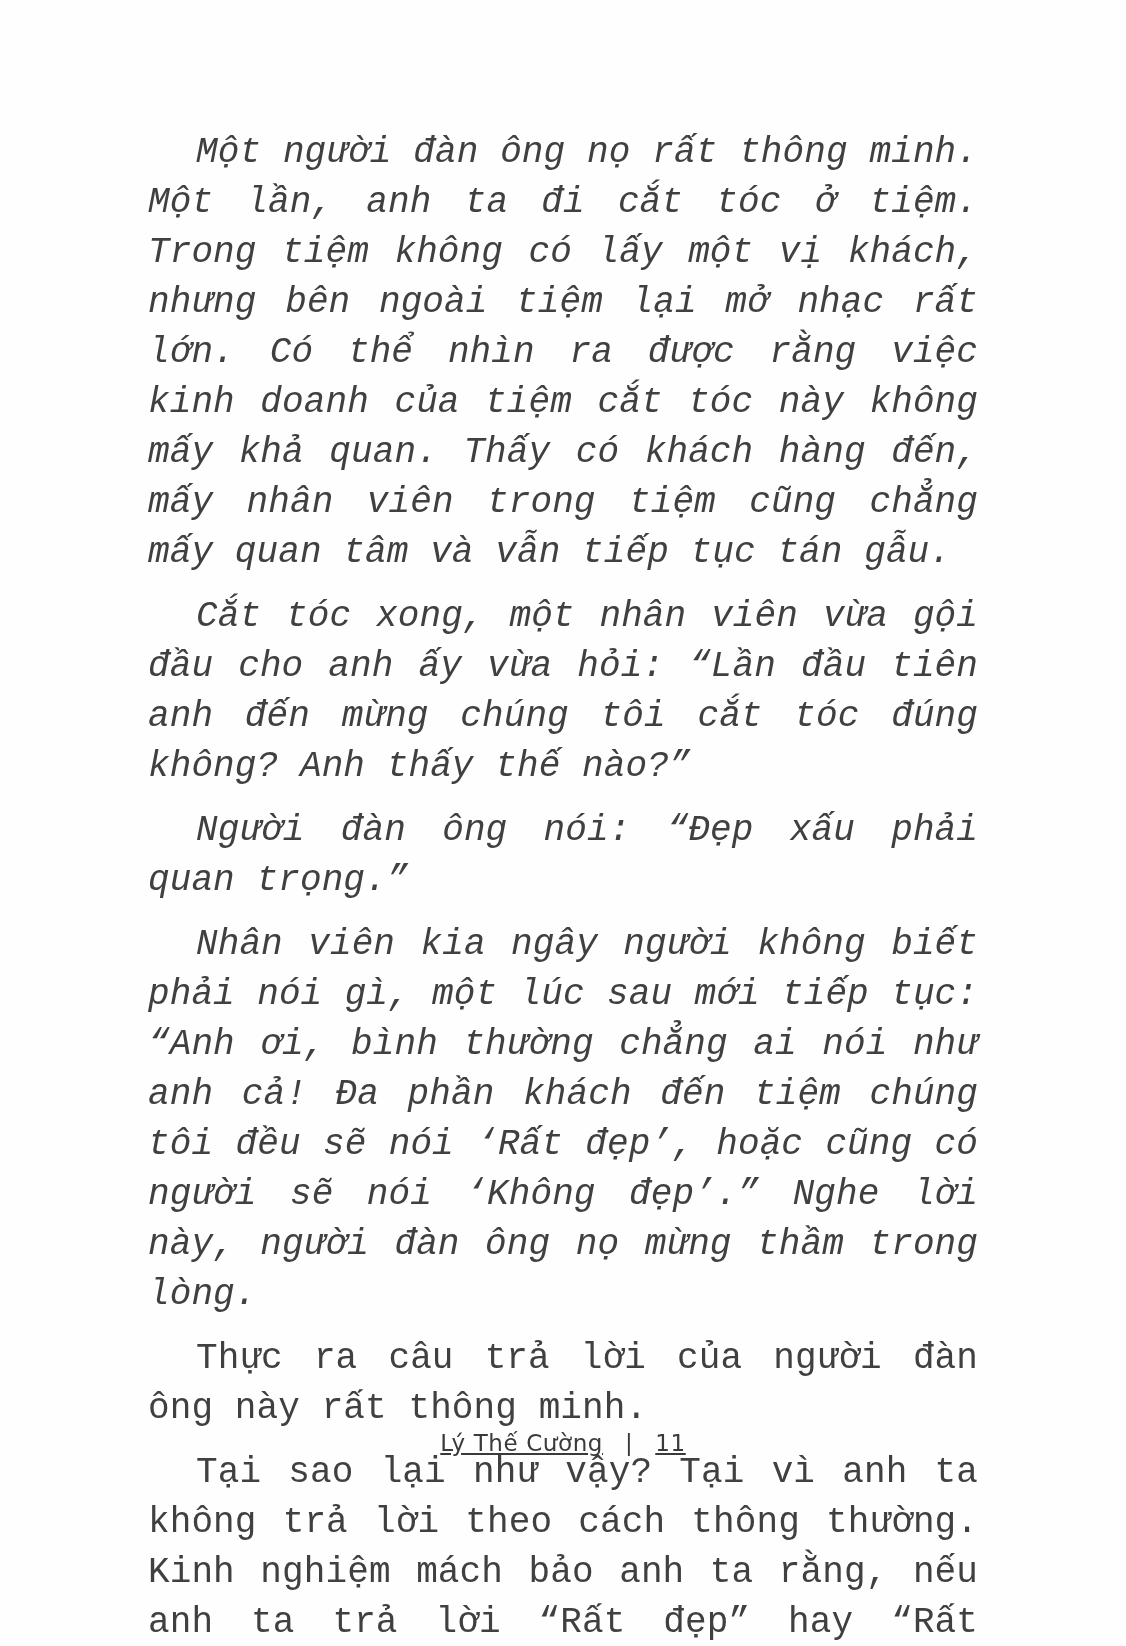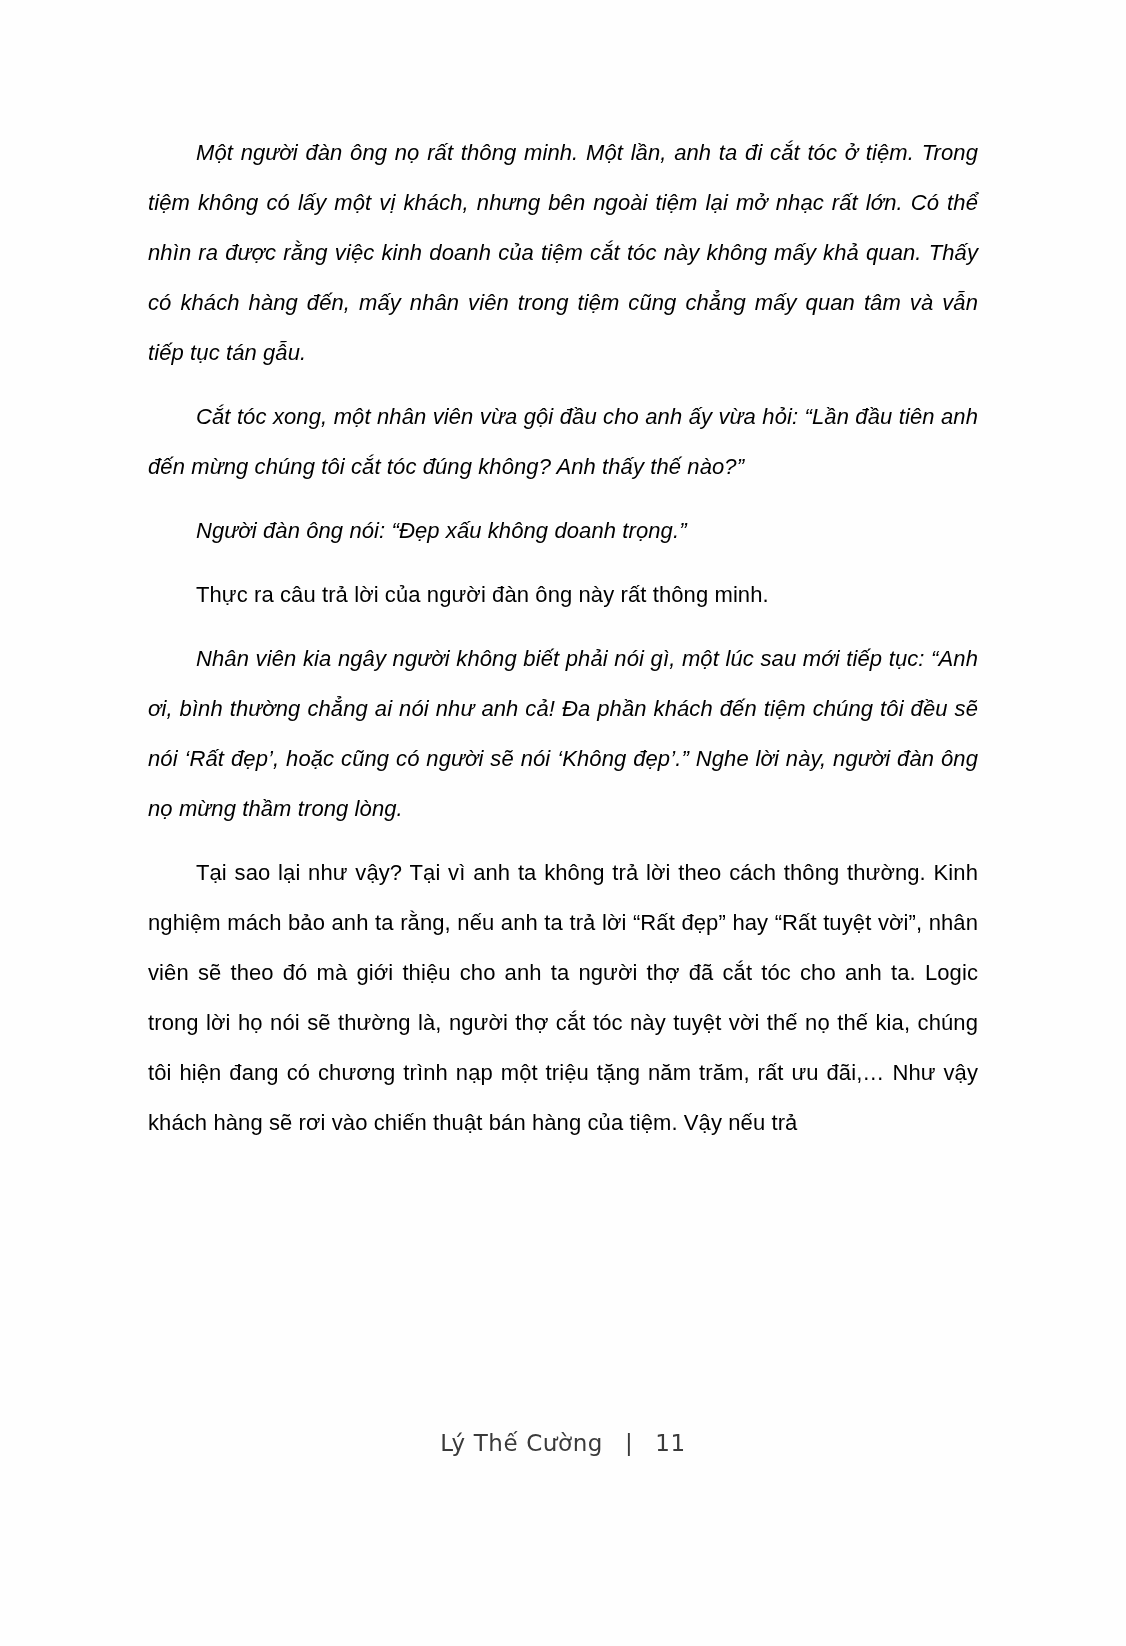--- a/index.html
+++ b/index.html
@@ -23,28 +23,28 @@
     height: 1646px;
     background: #fefefe;
   }
   .content {
     position: absolute;
     left: 148px;
     top: 128px;
     width: 830px;
   }
   .para {
-    font-family: Liberation Sans, sans-serif;
-    font-size: 22px;
+    font-family: Liberation Mono, monospace;
+    font-size: 36px;
     line-height: 50px;
     text-align: justify;
     text-justify: inter-word;
     margin: 0 0 14px 0;
     text-indent: 48px;
-    color: #000000;
+    color: #404040;
     letter-spacing: 0.1px;
   }
   .para.italic {
     font-style: italic;
   }
   .para:last-child {
     margin-bottom: 0;
   }
   .footer {
     position: absolute;
@@ -58,33 +58,34 @@
     letter-spacing: 0.6px;
   }
   .footer .sep {
     display: inline-block;
     margin: 0 14px;
     color: #3a3a3a;
   }
   .footer .author,
   .footer .pageno {
     display: inline-block;
+    text-decoration: underline;
   }
 </style>
 </head>
 <body>
 
 <div class="page">
 
   <div class="content">
     <p class="para italic">Một người đàn ông nọ rất thông minh. Một lần, anh ta đi cắt tóc ở tiệm. Trong tiệm không có lấy một vị khách, nhưng bên ngoài tiệm lại mở nhạc rất lớn. Có thể nhìn ra được rằng việc kinh doanh của tiệm cắt tóc này không mấy khả quan. Thấy có khách hàng đến, mấy nhân viên trong tiệm cũng chẳng mấy quan tâm và vẫn tiếp tục tán gẫu.</p>
     <p class="para italic">Cắt tóc xong, một nhân viên vừa gội đầu cho anh ấy vừa hỏi: “Lần đầu tiên anh đến mừng chúng tôi cắt tóc đúng không? Anh thấy thế nào?”</p>
-    <p class="para italic">Người đàn ông nói: “Đẹp xấu không doanh trọng.”</p>
+    <p class="para italic">Người đàn ông nói: “Đẹp xấu phải quan trọng.”</p>
+    <p class="para italic">Nhân viên kia ngây người không biết phải nói gì, một lúc sau mới tiếp tục: “Anh ơi, bình thường chẳng ai nói như anh cả! Đa phần khách đến tiệm chúng tôi đều sẽ nói ‘Rất đẹp’, hoặc cũng có người sẽ nói ‘Không đẹp’.” Nghe lời này, người đàn ông nọ mừng thầm trong lòng.</p>
     <p class="para">Thực ra câu trả lời của người đàn ông này rất thông minh.</p>
-    <p class="para italic">Nhân viên kia ngây người không biết phải nói gì, một lúc sau mới tiếp tục: “Anh ơi, bình thường chẳng ai nói như anh cả! Đa phần khách đến tiệm chúng tôi đều sẽ nói ‘Rất đẹp’, hoặc cũng có người sẽ nói ‘Không đẹp’.” Nghe lời này, người đàn ông nọ mừng thầm trong lòng.</p>
     <p class="para">Tại sao lại như vậy? Tại vì anh ta không trả lời theo cách thông thường. Kinh nghiệm mách bảo anh ta rằng, nếu anh ta trả lời “Rất đẹp” hay “Rất tuyệt vời”, nhân viên sẽ theo đó mà giới thiệu cho anh ta người thợ đã cắt tóc cho anh ta. Logic trong lời họ nói sẽ thường là, người thợ cắt tóc này tuyệt vời thế nọ thế kia, chúng tôi hiện đang có chương trình nạp một triệu tặng năm trăm, rất ưu đãi,… Như vậy khách hàng sẽ rơi vào chiến thuật bán hàng của tiệm. Vậy nếu trả</p>
   </div>
 
   <div class="footer">
     <span class="author">Lý Thế Cường</span>
     <span class="sep">|</span>
     <span class="pageno">11</span>
   </div>
 
 </div>

